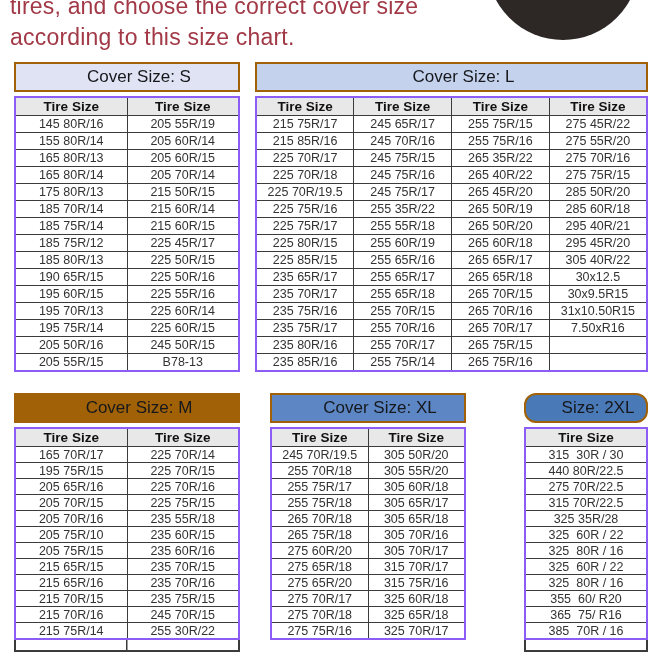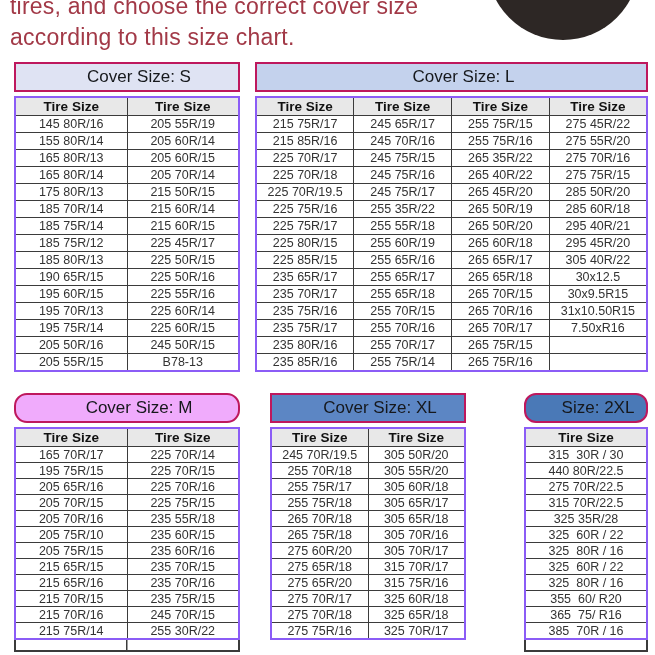--- a/index.html
+++ b/index.html
@@ -15,21 +15,21 @@
     position:absolute; left:487px; top:-112px; width:152px; height:152px;
     border-radius:50%;
   }
   .tbl { position:absolute; }
   #tbl-s  { left:14px;  top:62px;  width:226px; }
   #tbl-l  { left:255px; top:62px;  width:393px; }
   #tbl-m  { left:14px;  top:393px; width:226px; }
   #tbl-xl { left:270px; top:393px; width:196px; }
   #tbl-2xl{ left:524px; top:393px; width:124px; }
   .title {
-    box-sizing:border-box; border:2px solid #be185d; height:30px;
+    box-sizing:border-box; border:2px solid #a16207; height:30px;
     display:flex; align-items:center; justify-content:center;
     font-size:17px; color:#16181c; margin-bottom:4px; font-weight:normal;padding-left:24px;
   }
   table { width:100%; border-collapse:collapse; table-layout:fixed; }
   th, td {
     border:1.5px solid #3b3b3b; text-align:center; padding:0;
     overflow:hidden; white-space:pre;
   }
   table { border:2px solid #8b5cf6; }
   th { background:#e8e8e8; font-weight:bold; font-size:13.5px; height:17px; color:#111; }
@@ -229,21 +229,21 @@
             <td>235 85R/16</td>
             <td>255 75R/14</td>
             <td>265 75R/16</td>
             <td></td>
           </tr>
         </tbody>
     </table>
   </div>
 
   <div class="tbl tbl-bottom" id="tbl-m">
-    <div class="title" style="background: #f0abfc; border-radius: 13px;">Cover Size: M</div>
+    <div class="title" style="background: #a16207;">Cover Size: M</div>
     <table>
       <thead>
           <tr>
             <th>Tire Size</th>
             <th>Tire Size</th>
           </tr>
         </thead>
       <tbody>
           <tr>
             <td>165 70R/17</td>

